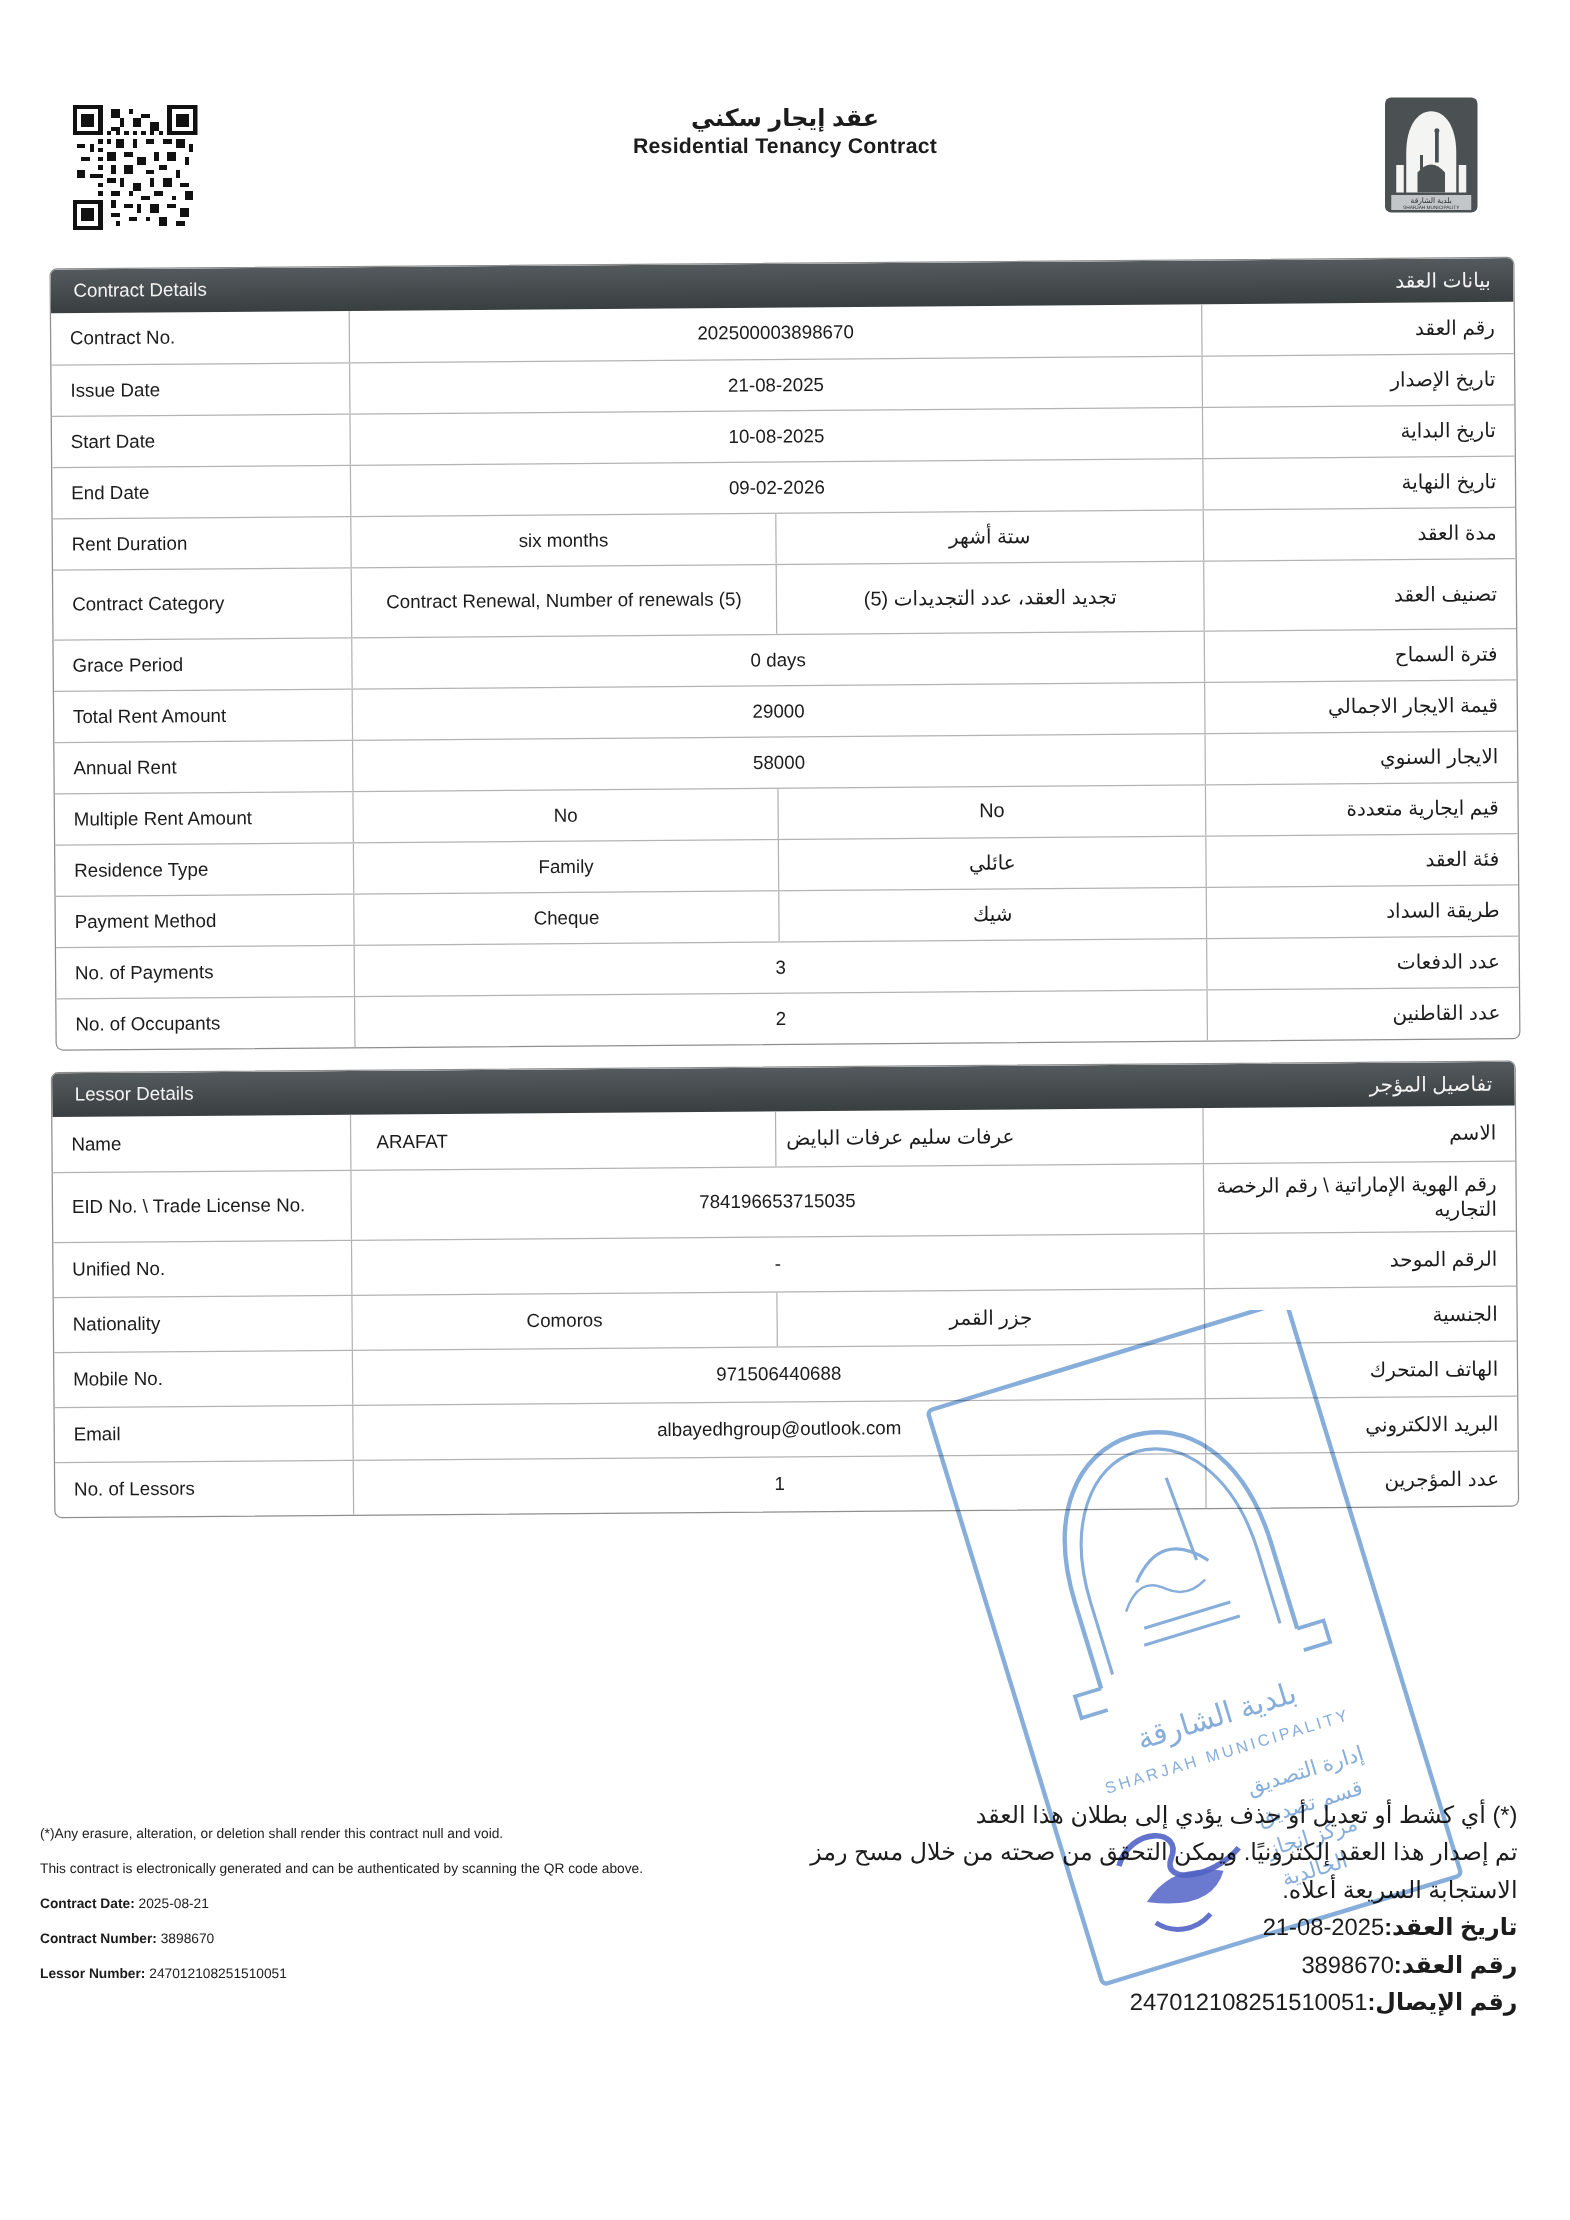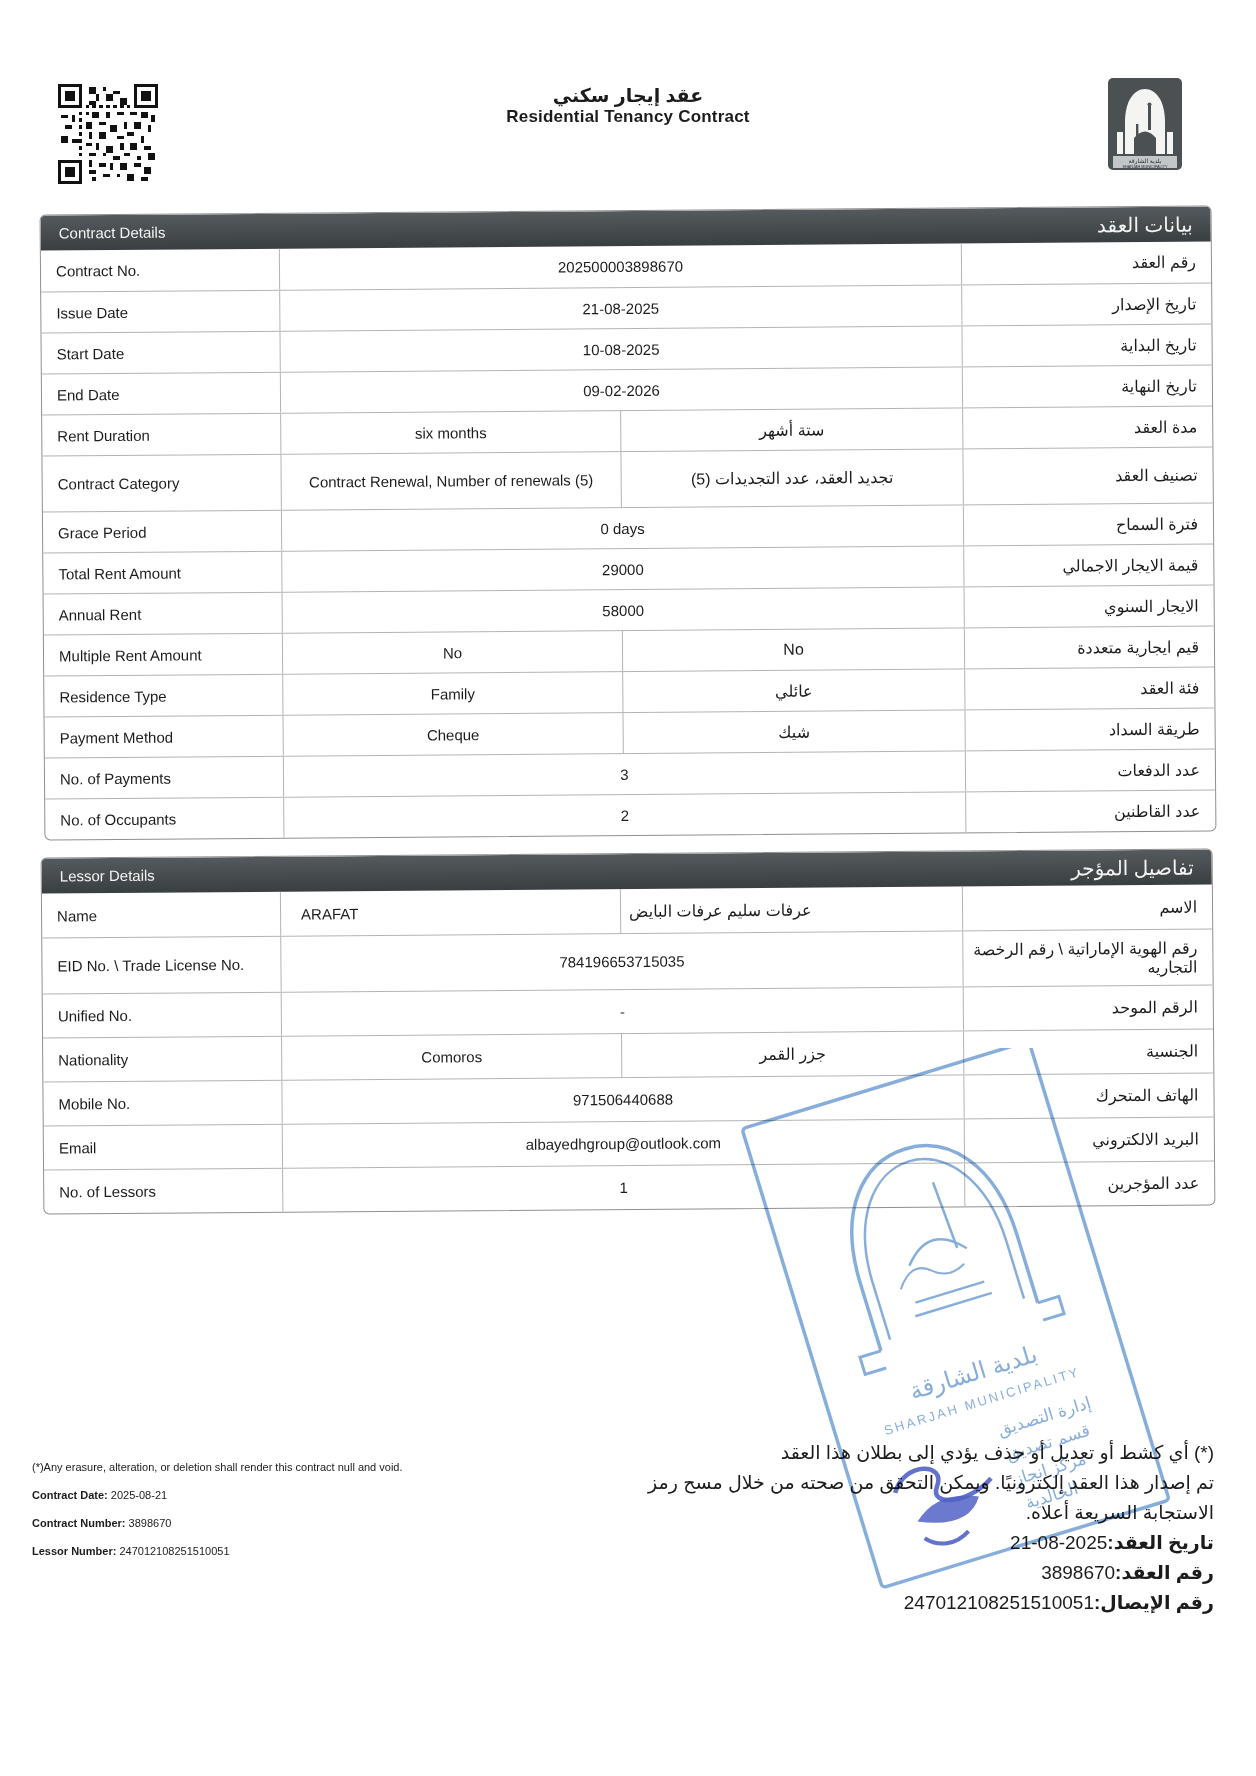--- a/index.html
+++ b/index.html
@@ -21,21 +21,21 @@
     border:1px solid #8f8f8f; border-radius:6px; overflow:hidden;
     background:#fff; transform:rotate(-0.45deg);
   }
   .tbl-contract { top:210px; }
   .tbl-lessor   { top:853px; }
   .tbl-head {
     height:35px; display:flex; align-items:center; justify-content:space-between;
     padding:0 18px; background:linear-gradient(#545a5d,#393e41); color:#f3f3f3;
   }
   .tbl-head .h-en { font-size:15px; }
-  .tbl-head .h-ar { font-size:20px; direction:rtl; }
+  .tbl-head .h-ar { font-size:16px; direction:rtl; }
   .trow { display:grid; grid-template-columns:238px 340px 342px 250px; min-height:41px; }
   .tbl-lessor .trow { min-height:44px; }
   .trow.tall { min-height:56px; }
   .trow + .trow { border-top:1px solid #b3b3b3; }
   .cell { display:flex; align-items:center; font-size:15px; padding:4px 8px; }
   .cell + .cell { border-left:1px solid #b3b3b3; }
   .lbl-en { padding-left:15px; justify-content:flex-start; }
   .val { justify-content:center; text-align:center; }
   .val.ar { font-size:16px; direction:rtl; }
   .val.span2 { grid-column:2 / 4; }
@@ -228,20 +228,21 @@
   </div>
   <div class="trow">
     <div class="cell lbl-en">No. of Lessors</div>
     <div class="cell val span2">1</div>
     <div class="cell lbl-ar" dir="rtl">عدد المؤجرين</div>
   </div>
 </div>
 
 <div class="foot-en">
   <div>(*)Any erasure, alteration, or deletion shall render this contract null and void.</div>
+  <div>This contract is electronically generated and can be authenticated by scanning the QR code above.</div>
   <div><b>Contract Date:</b><span> 2025-08-21</span></div>
   <div><b>Contract Number:</b><span> 3898670</span></div>
   <div><b>Lessor Number:</b><span> 247012108251510051</span></div>
 </div>
 
 <div class="foot-ar" dir="rtl">
   <div>(*) أي كشط أو تعديل أو حذف يؤدي إلى بطلان هذا العقد</div>
   <div>تم إصدار هذا العقد إلكترونيًا. ويمكن التحقق من صحته من خلال مسح رمز الاستجابة السريعة أعلاه.</div>
   <div><b>تاريخ العقد:</b><span>2025-08-21</span></div>
   <div><b>رقم العقد:</b><span>3898670</span></div>

